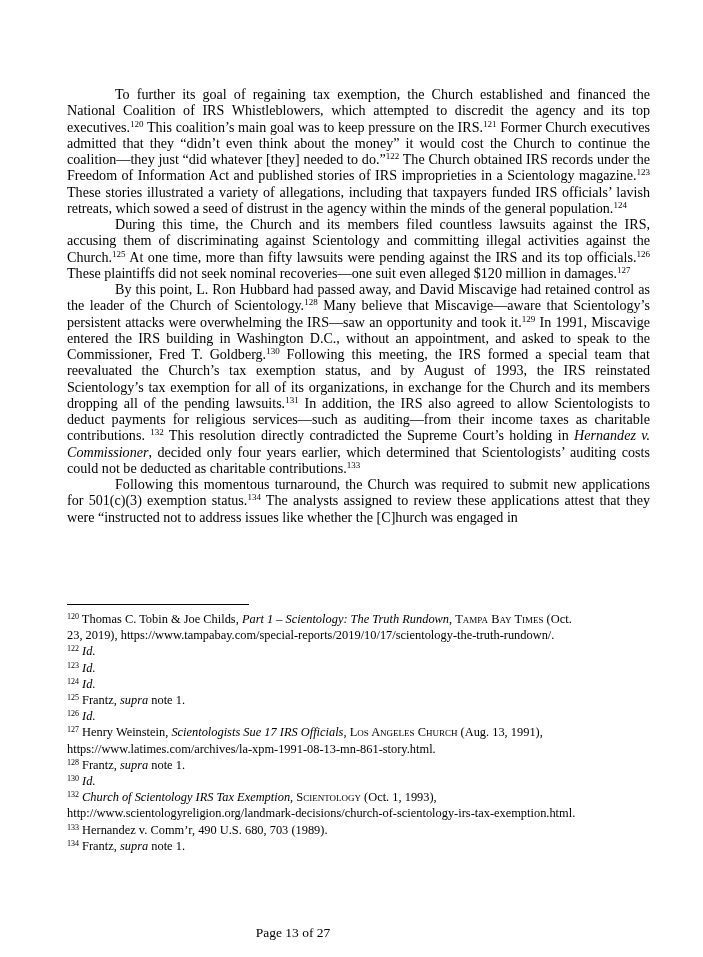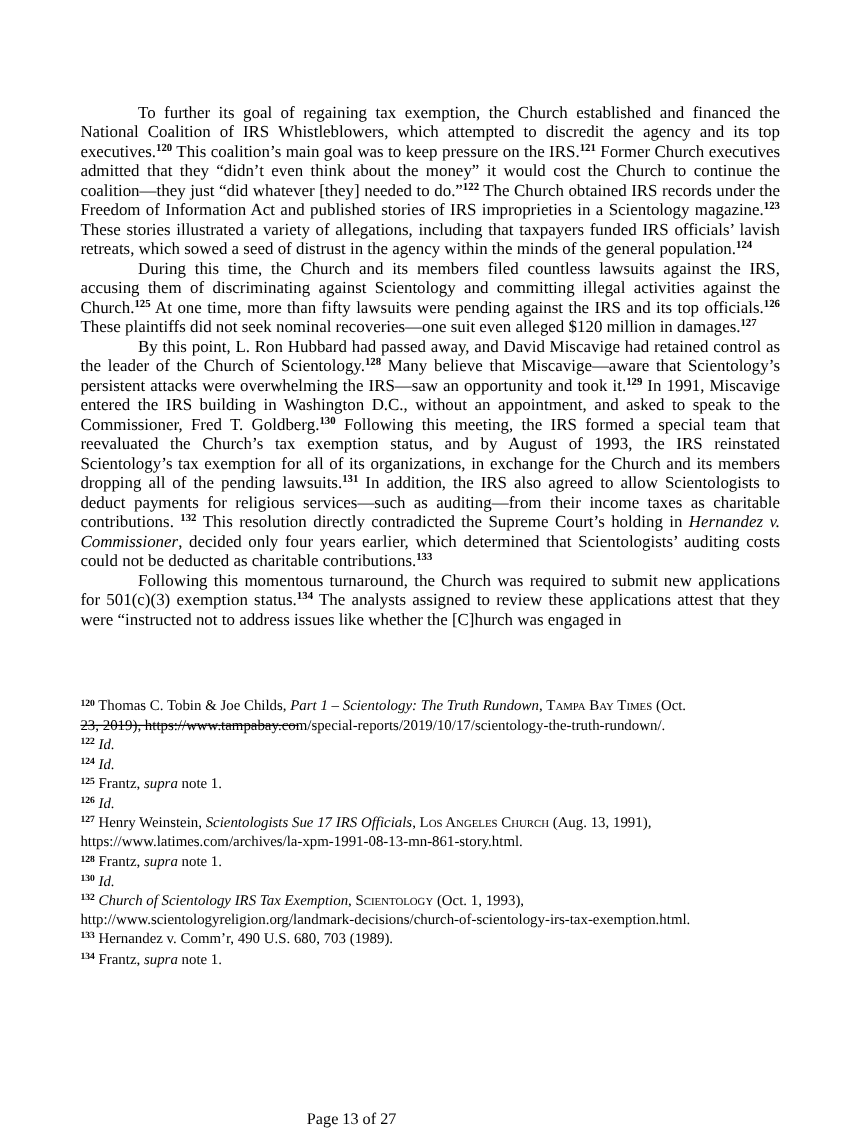--- a/index.html
+++ b/index.html
@@ -1,41 +1,42 @@
 <!DOCTYPE html>
 <html><head>
   <meta charset="utf-8">
   <style>
     html, body { margin: 0; padding: 0; background: #ffffff; }
     body { width: 703px; height: 957px; position: relative; overflow: hidden; font-family: "Liberation Serif", serif; color: #000; }
     .page { position: absolute; left: 67px; top: 86px; width: 583px; }
     .body-text p { margin: 0; font-size: 14.1px; line-height: 16.25px; text-align: justify; text-indent: 48px; }
-    sup { font-size: 9px; line-height: 0; vertical-align: 5px; font-weight: bold; }
+    sup { font-size: 9px; line-height: 0; vertical-align: 5px; }
     .rule { position: absolute; left: 67px; top: 604px; width: 182px; height: 1px; background: #000; }
-    .footnotes { position: absolute; left: 67px; top: 580px; width: 583px; }
+    .footnotes { position: absolute; left: 67px; top: 611px; width: 583px; }
     .fn { margin: 0; font-size: 12.4px; line-height: 16.2px; white-space: nowrap; }
     .fn sup { font-size: 8px; vertical-align: 4px; }
     .sc { font-variant: small-caps; }
     .page-number { position: absolute; top: 925px; left: 0; width: 586px; text-align: center; font-size: 13.5px; }
   </style>
 </head>
 <body>
 
 <div class="page body-text">
   <p>To further its goal of regaining tax exemption, the Church established and financed the National Coalition of IRS Whistleblowers, which attempted to discredit the agency and its top executives.<sup>120</sup> This coalition’s main goal was to keep pressure on the IRS.<sup>121</sup> Former Church executives admitted that they “didn’t even think about the money” it would cost the Church to continue the coalition—they just “did whatever [they] needed to do.”<sup>122</sup> The Church obtained IRS records under the Freedom of Information Act and published stories of IRS improprieties in a Scientology magazine.<sup>123</sup> These stories illustrated a variety of allegations, including that taxpayers funded IRS officials’ lavish retreats, which sowed a seed of distrust in the agency within the minds of the general population.<sup>124</sup></p>
   <p>During this time, the Church and its members filed countless lawsuits against the IRS, accusing them of discriminating against Scientology and committing illegal activities against the Church.<sup>125</sup> At one time, more than fifty lawsuits were pending against the IRS and its top officials.<sup>126</sup> These plaintiffs did not seek nominal recoveries—one suit even alleged $120 million in damages.<sup>127</sup></p>
   <p>By this point, L. Ron Hubbard had passed away, and David Miscavige had retained control as the leader of the Church of Scientology.<sup>128</sup> Many believe that Miscavige—aware that Scientology’s persistent attacks were overwhelming the IRS—saw an opportunity and took it.<sup>129</sup> In 1991, Miscavige entered the IRS building in Washington D.C., without an appointment, and asked to speak to the Commissioner, Fred T. Goldberg.<sup>130</sup> Following this meeting, the IRS formed a special team that reevaluated the Church’s tax exemption status, and by August of 1993, the IRS reinstated Scientology’s tax exemption for all of its organizations, in exchange for the Church and its members dropping all of the pending lawsuits.<sup>131</sup> In addition, the IRS also agreed to allow Scientologists to deduct payments for religious services—such as auditing—from their income taxes as charitable contributions. <sup>132</sup> This resolution directly contradicted the Supreme Court’s holding in <i>Hernandez v. Commissioner</i>, decided only four years earlier, which determined that Scientologists’ auditing costs could not be deducted as charitable contributions.<sup>133</sup></p>
   <p>Following this momentous turnaround, the Church was required to submit new applications for 501(c)(3) exemption status.<sup>134</sup> The analysts assigned to review these applications attest that they were “instructed not to address issues like whether the [C]hurch was engaged in</p>
 </div>
 
 <div class="rule"></div>
 
 <div class="footnotes" id="footnotes">
     <p class="fn"><sup>120</sup> Thomas C. Tobin &amp; Joe Childs, <i>Part 1 – Scientology: The Truth Rundown</i>, <span class="sc">Tampa Bay Times</span> (Oct.<br>23, 2019), https://www.tampabay.com/special-reports/2019/10/17/scientology-the-truth-rundown/.</p>
     <p class="fn"><sup>122</sup> <i>Id.</i></p>
+    <p class="fn"><sup>123</sup> <i>Id.</i></p>
     <p class="fn"><sup>124</sup> <i>Id.</i></p>
     <p class="fn"><sup>125</sup> Frantz, <i>supra</i> note 1.</p>
     <p class="fn"><sup>126</sup> <i>Id.</i></p>
     <p class="fn"><sup>127</sup> Henry Weinstein, <i>Scientologists Sue 17 IRS Officials</i>, <span class="sc">Los Angeles Church</span> (Aug. 13, 1991),<br>https://www.latimes.com/archives/la-xpm-1991-08-13-mn-861-story.html.</p>
     <p class="fn"><sup>128</sup> Frantz, <i>supra</i> note 1.</p>
     <p class="fn"><sup>130</sup> <i>Id.</i></p>
     <p class="fn"><sup>132</sup> <i>Church of Scientology IRS Tax Exemption</i>, <span class="sc">Scientology</span> (Oct. 1, 1993),<br>http://www.scientologyreligion.org/landmark-decisions/church-of-scientology-irs-tax-exemption.html.</p>
     <p class="fn"><sup>133</sup> Hernandez v. Comm’r, 490 U.S. 680, 703 (1989).</p>
     <p class="fn"><sup>134</sup> Frantz, <i>supra</i> note 1.</p>
   </div>

